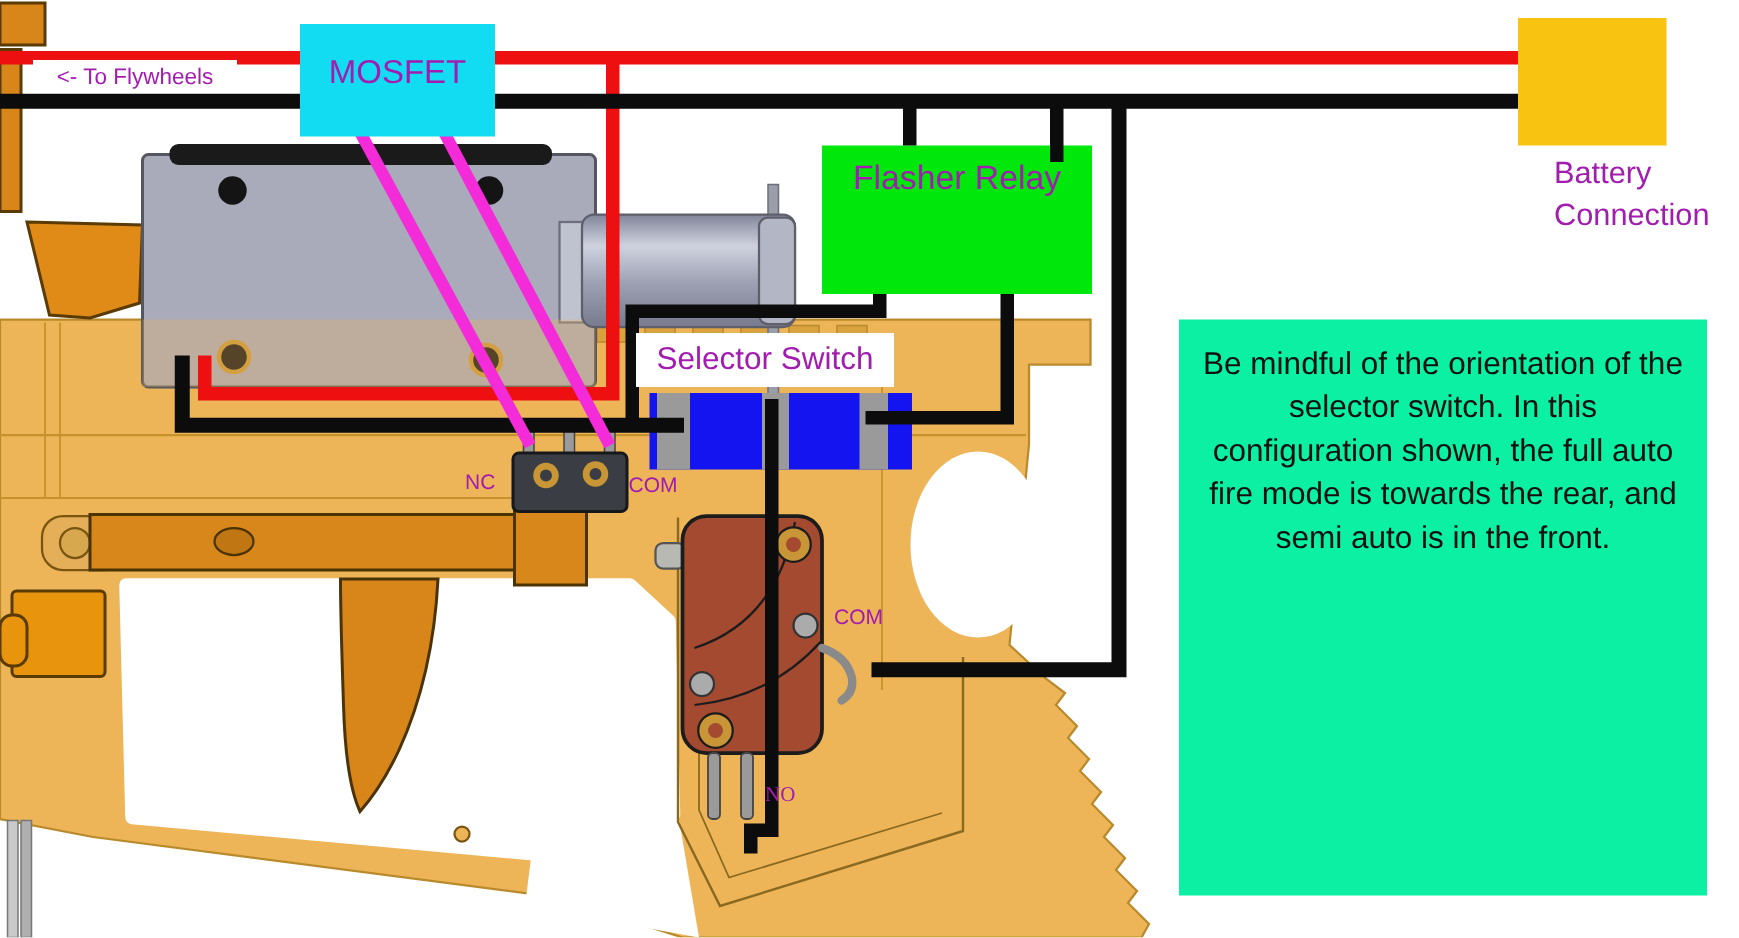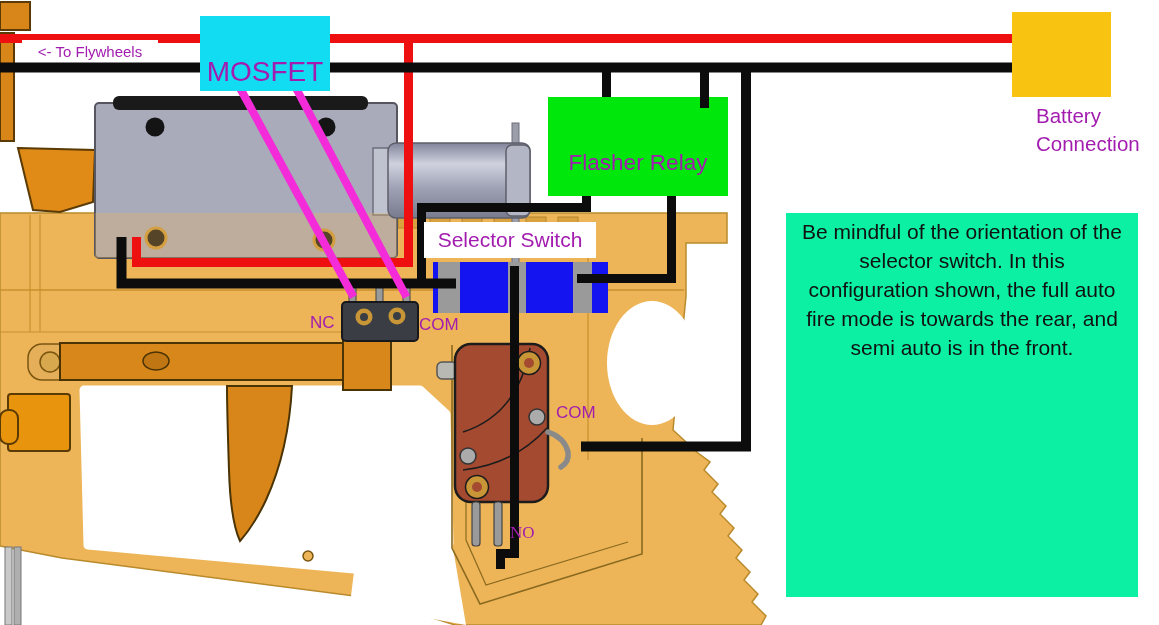--- a/index.html
+++ b/index.html
@@ -1,33 +1,33 @@
 <!DOCTYPE html>
 <html><head>
 <meta charset="utf-8">
 <style>
   html,body{margin:0;padding:0;background:#fff;}
   #stage{position:relative;width:1159px;height:625px;overflow:hidden;background:#fff;
          font-family:"Liberation Sans",sans-serif;}
   #render-svg{position:absolute;left:0;top:0;}
   .ovl{position:absolute;color:#a21caf;}
   .boxlabel{display:flex;align-items:center;justify-content:center;text-align:center;}
-  #mosfet-label{left:200px;top:32px;width:130px;height:80px;font-size:28px;}
-  #relay-label{left:548px;top:106px;width:180px;font-size:22.5px;justify-content:center;display:flex;margin-top:44px;}
+  #mosfet-label{left:200px;top:8px;width:130px;height:80px;font-size:22px;}
+  #relay-label{left:548px;top:106px;width:180px;font-size:22.5px;justify-content:center;display:flex;}
   #selector-label{left:424px;top:222px;width:172px;height:36px;background:#fff;font-size:21px;}
   #flywheels-label{left:22px;top:40px;width:136px;height:22px;background:#fff;font-size:15px;}
   #battery-label{left:1036px;top:102px;width:140px;font-size:20.5px;line-height:28px;text-align:left;}
-  .pinlabel{font-size:17px;}
+  .pinlabel{font-size:14px;}
   #nc-label{left:310px;top:313px;}
   #com1-label{left:419px;top:315px;}
   #com2-label{left:556px;top:403px;}
   #no-label{left:510px;top:523px;font-family:Liberation Serif, serif;}
   #note-box{left:786px;top:213px;width:352px;height:384px;box-sizing:border-box;
             padding:4px 12px;font-size:21px;line-height:29px;text-align:center;color:#111;}
-  #note-box p{margin:0 0 28px 0;}
+  #note-box p{margin:11px 0 28px 0;}
 </style>
 </head>
 <body>
 
 <div id="stage">
 
 <svg id="render-svg" width="1159" height="625" viewBox="0 0 1159 625">
   <defs>
     <linearGradient id="motorGrad" x1="0" y1="0" x2="0" y2="1">
       <stop offset="0" stop-color="#82859a"></stop>

